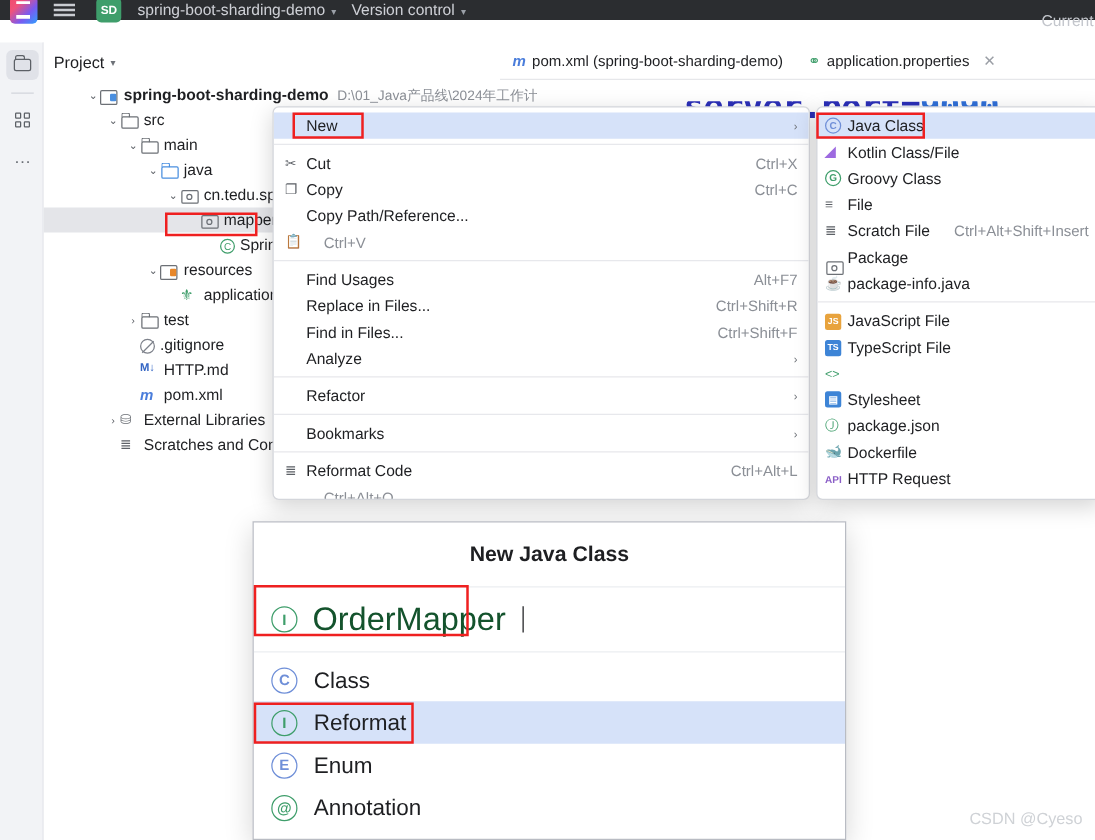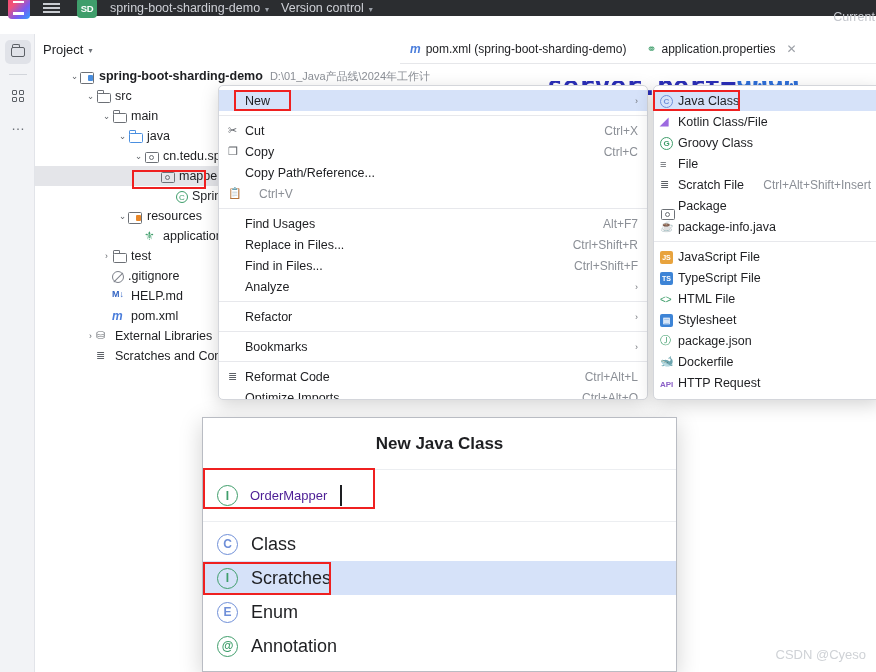--- a/index.html
+++ b/index.html
@@ -207,21 +207,21 @@
   }
   .dlg-title{
     height:52px; display:flex; align-items:center; justify-content:center;
     font-size:17px; font-weight:bold; color:#1e1f22;
     border-bottom:1px solid #eceef1;
   }
   .dlg-input{
     height:52px; display:flex; align-items:center; gap:12px; padding-left:14px;
     border-bottom:1px solid #eceef1;
   }
-  .dlg-input .val{ font-size:13px; color:#4c1d95; }
+  .dlg-input .val{ font-size:26px; color:#14532d; }
   .caret{ display:inline-block; width:1.6px; height:21px; background:#1e1f22;
           vertical-align:-4px; margin-left:1px;}
   .dlg-list{ padding-top:5px; }
   .dlg-row{
     height:34px; display:flex; align-items:center; gap:13px; padding-left:14px;
     font-size:18px; color:#1e1f22;
   }
   .dlg-row.hl{ background:#d6e2f9; }
   .bigchip{
     width:21px;height:21px;border-radius:50%;border:1.8px solid #6f8fd8;color:#6f8fd8;
@@ -357,21 +357,21 @@
           <span class="nm">test</span>
         </div>
         <div class="row" style="padding-left: 66px;">
           <span class="arw empty">›</span>
           <span class="ic ic-git"></span>
           <span class="nm">.gitignore</span>
         </div>
         <div class="row" style="padding-left: 66px;">
           <span class="arw empty">›</span>
           <span class="ic ic-md">M↓</span>
-          <span class="nm">HELP.md</span>
+          <span class="nm">HTTP.md</span>
         </div>
         <div class="row" style="padding-left: 66px;">
           <span class="arw empty">›</span>
           <span class="ic ico-m">m</span>
           <span class="nm">pom.xml</span>
         </div>
         <div class="row" style="padding-left: 50px;">
           <span class="arw">›</span>
           <span class="ic ic-lib">⛁</span>
           <span class="nm">External Libraries</span>
@@ -443,21 +443,20 @@
         <span class="mi-ar">›</span>
       </div>
       <div class="msep"></div>
       <div class="mi">
         <span class="mi-ic"><span>≣</span></span>
         <span class="mi-lb">Reformat Code</span>
         <span class="mi-ks">Ctrl+Alt+L</span>
       </div>
       <div class="mi">
         <span class="mi-ic"></span>
-        <span class="mi-lb">Optimize Imports</span>
         <span class="mi-ks">Ctrl+Alt+O</span>
       </div>
     </div>
 
   <div class="sub" id="sub">
       <div class="mi hl">
         <span class="mi-ic"><span class="chip circ">C</span></span>
         <span class="mi-lb">Java Class</span>
       </div>
       <div class="mi">
@@ -489,21 +488,20 @@
       <div class="mi">
         <span class="mi-ic"><span class="chip sq js">JS</span></span>
         <span class="mi-lb">JavaScript File</span>
       </div>
       <div class="mi">
         <span class="mi-ic"><span class="chip sq ts">TS</span></span>
         <span class="mi-lb">TypeScript File</span>
       </div>
       <div class="mi">
         <span class="mi-ic"><span class="html-ic">&lt;&gt;</span></span>
-        <span class="mi-lb">HTML File</span>
       </div>
       <div class="mi">
         <span class="mi-ic"><span class="chip sq css">▤</span></span>
         <span class="mi-lb">Stylesheet</span>
       </div>
       <div class="mi">
         <span class="mi-ic"><span class="json-ic">Ⓙ</span></span>
         <span class="mi-lb">package.json</span>
       </div>
       <div class="mi">
@@ -523,21 +521,21 @@
       <span class="val">OrderMapper</span>
         <span class="caret"></span>
     </div>
     <div class="dlg-list" id="dlglist">
         <div class="dlg-row">
           <span class="bigchip">C</span>
           <span>Class</span>
         </div>
         <div class="dlg-row hl">
           <span class="bigchip g">I</span>
-          <span>Scratches</span>
+          <span>Reformat</span>
         </div>
         <div class="dlg-row">
           <span class="bigchip">E</span>
           <span>Enum</span>
         </div>
         <div class="dlg-row">
           <span class="bigchip g">@</span>
           <span>Annotation</span>
         </div>
       </div>

